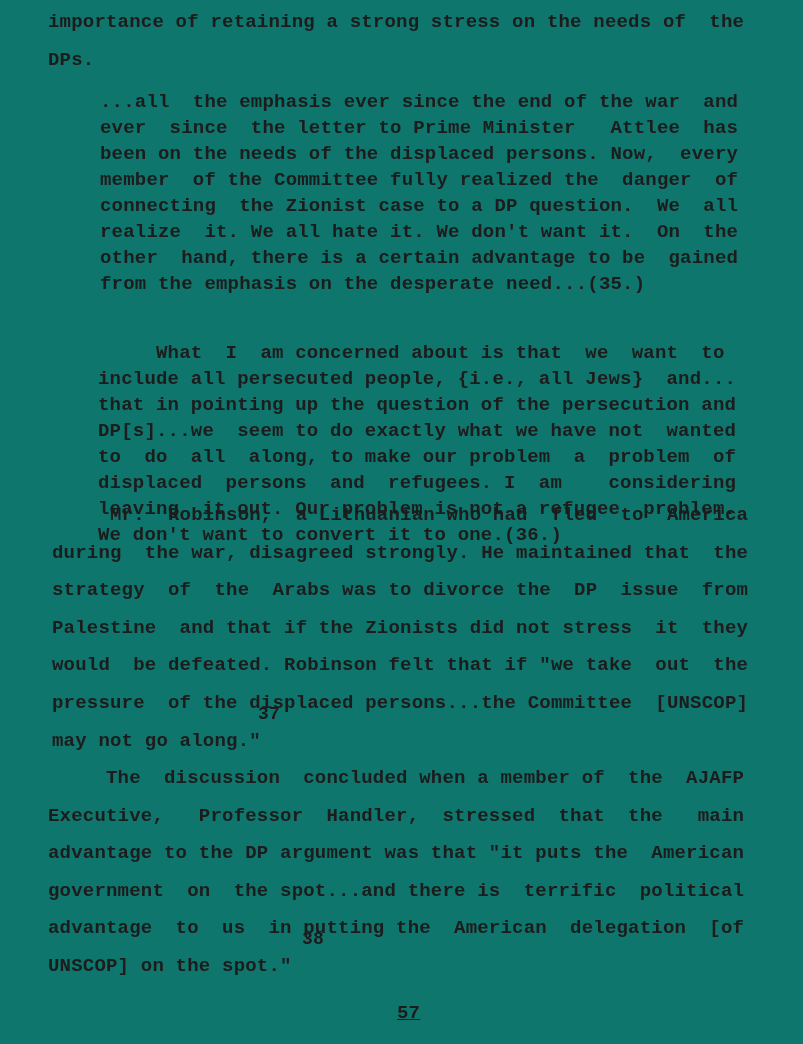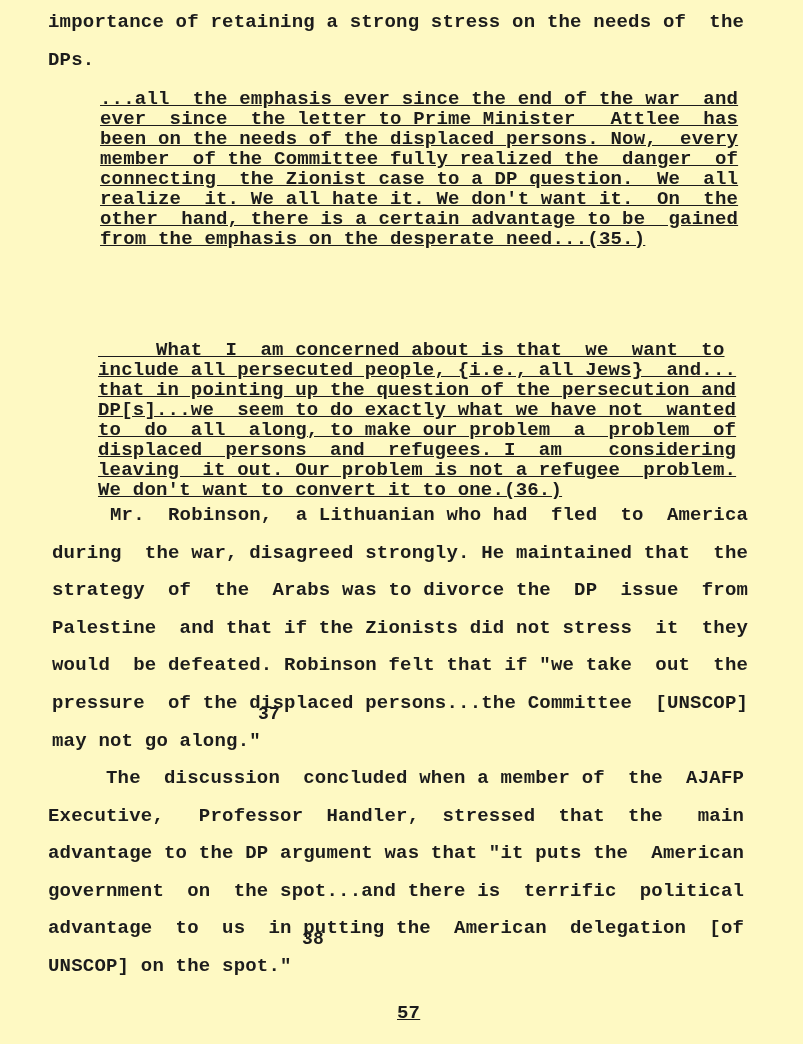--- a/index.html
+++ b/index.html
@@ -1,34 +1,34 @@
 <!DOCTYPE html>
 <html><head>
 <meta charset="utf-8">
 <style>
   * { margin: 0; padding: 0; box-sizing: border-box; }
   html, body { background: #ffffff; }
   .page {
     position: relative;
     width: 803px;
     height: 1044px;
-    background: #fef9c3;
+    background: #0f766e;
     overflow: hidden;
     font-family: "Liberation Mono", monospace;
     font-weight: 700;
     color: #1c1c1c;
   }
   .txt {
     position: absolute;
     white-space: pre;
     font-size: 19px;
     letter-spacing: 0.2px;
   }
   .body-block { line-height: 37.6px; }
-  .quote-block { line-height: 20px; text-decoration: underline; }
+  .quote-block { line-height: 26px; }
   .sup {
     position: absolute;
     white-space: pre;
     font-size: 18px;
     letter-spacing: 0.2px;
     line-height: 18px;
   }
   .page-number {
     position: absolute;
     white-space: pre;

